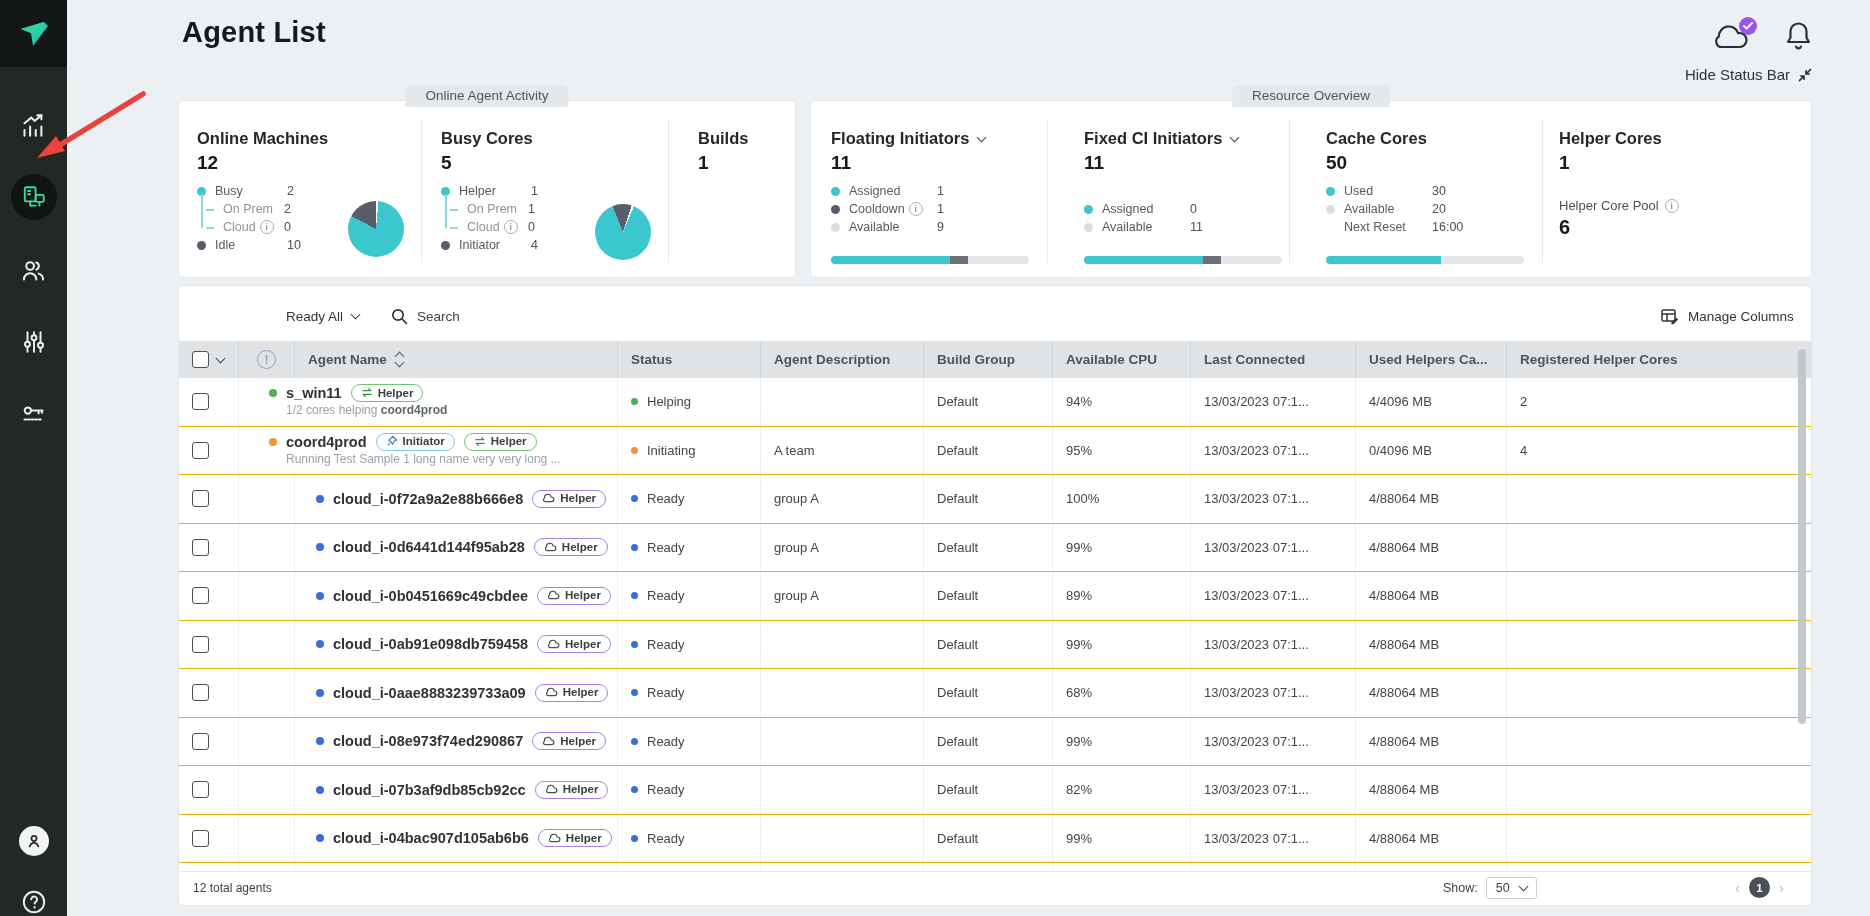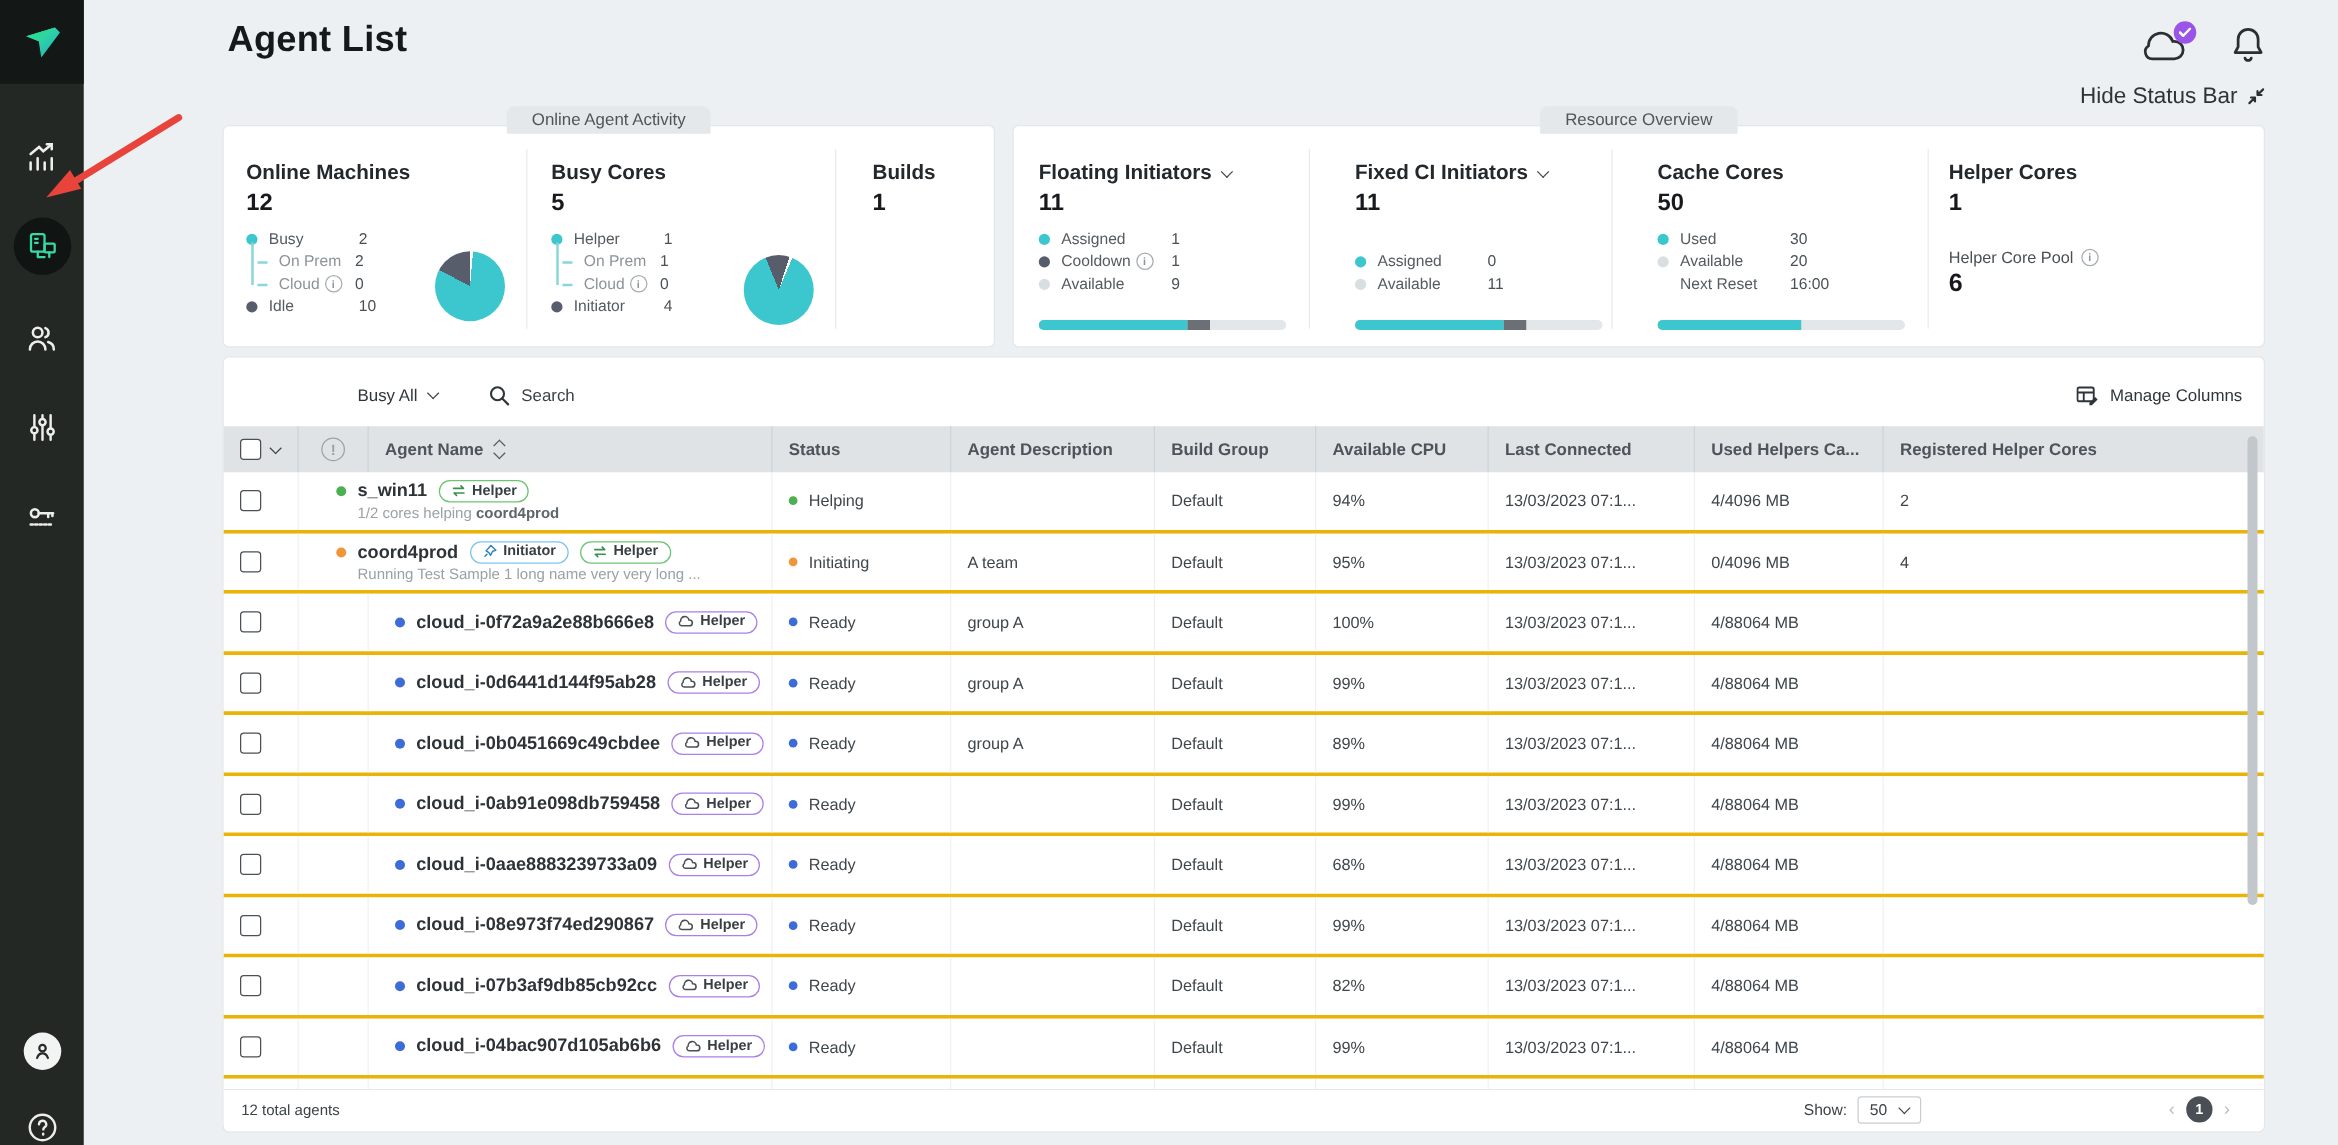--- a/index.html
+++ b/index.html
@@ -14,21 +14,21 @@
   .navbtn.active .circle{width:46px;height:46px;border-radius:50%;background:#101413;
               display:flex;align-items:center;justify-content:center;}
   .roundicon{width:30px;height:30px;border-radius:50%;background:#f2f4f4;display:flex;align-items:center;justify-content:center;}
   
   .page-title{position:absolute;left:182px;top:16px;font-size:29px;font-weight:700;letter-spacing:.2px;color:#15191d;}
   .top-icons{position:absolute;right:58px;top:20px;display:flex;gap:34px;align-items:center;}
   .cloudwrap{position:relative;}
   .cloudbadge{position:absolute;right:-6px;top:-5px;width:18px;height:18px;border-radius:50%;background:#9a55e8;
               display:flex;align-items:center;justify-content:center;}
   .hidebar{position:absolute;right:58px;top:66px;display:flex;align-items:center;gap:8px;
-           font-size:18px;color:#2e3338;cursor:pointer;}
+           font-size:15px;color:#2e3338;cursor:pointer;}
   
   .card{position:absolute;background:#fff;border:1px solid #e3e7ea;border-radius:5px;box-sizing:border-box;}
   .panel-tab{position:absolute;top:-16px;left:50%;transform:translateX(-50%);background:#e4e8ea;color:#4e555b;
              font-size:13.5px;padding:3px 20px 4px;border-radius:6px 6px 0 0;white-space:nowrap;}
   .vsep{position:absolute;top:18px;bottom:14px;width:1px;background:#e8ebee;}
   .statcol{position:absolute;top:28px;}
   .stat-title{font-size:16.5px;font-weight:700;color:#23282d;display:flex;align-items:center;gap:9px;}
   .stat-num{font-size:19px;font-weight:700;color:#17191c;margin-top:4px;}
   .legend{margin-top:8px;}
   .leg-row{display:flex;align-items:center;height:18px;font-size:12.5px;color:#4a5055;position:relative;}
@@ -61,21 +61,21 @@
   .c-name{width:323px;flex:0 0 auto;}
   .c-namewide{width:379px;flex:0 0 auto;}
   .c-status{width:143px;flex:0 0 auto;}
   .c-desc{width:163px;flex:0 0 auto;}
   .c-build{width:129px;flex:0 0 auto;}
   .c-cpu{width:138px;flex:0 0 auto;}
   .c-last{width:165px;flex:0 0 auto;}
   .c-used{width:151px;flex:0 0 auto;}
   .c-reg{flex:1 1 auto;}
   .tbody{position:absolute;left:0;right:0;top:92px;}
-  .trow{display:flex;height:48.5px;border-bottom:3px solid #eab308;background:#fff;box-sizing:border-box;}
+  .trow{display:flex;height:48.5px;border-bottom:1px solid #eab308;background:#fff;box-sizing:border-box;}
   .trow.partial{height:11px;border-bottom:none;overflow:hidden;}
   .cell{display:flex;align-items:center;padding-left:13px;box-sizing:border-box;font-size:13px;color:#3f464c;
         border-right:1px solid #eef1f3;white-space:nowrap;overflow:hidden;}
   .cell:last-child{border-right:none;}
   .cb{width:17px;height:17px;border:1.7px solid #4a5056;border-radius:3px;background:#fff;box-sizing:border-box;
       display:inline-block;cursor:pointer;flex:0 0 auto;}
   .namecell{display:block !important;padding:0 0 0 21px;}
   .namecell.hasSub{padding-left:30px;}
   .nwrap{display:flex;align-items:center;height:100%;}
   .hasSub .nwrap{height:auto;padding-top:6px;}
@@ -399,21 +399,21 @@
 
   <div class="toolbar-item" style="left:15px;margin-top:48px;">
     <span>
       <svg width="17" height="16" viewBox="0 0 17 16" fill="none" stroke="#2f3539" stroke-width="1.6" stroke-linejoin="round">
         <path d="M1.5 1.5h14L10 7.8v4.7l-3.5 2V7.8z"></path>
         </svg>
       </span>
     <span>Filters</span>
   </div>
   <div class="toolbar-item" style="left:107px;">
-    <span>Busy All</span>
+    <span>Ready All</span>
       <span class="chev"></span>
   </div>
   <div class="toolbar-item" style="left:212px;">
     <span>
       <svg width="17" height="17" viewBox="0 0 17 17" fill="none" stroke="#2f3539" stroke-width="1.7" stroke-linecap="round">
         <circle cx="7" cy="7" r="5.2"></circle>
           <path d="M11.2 11.2L15.5 15.5"></path>
         </svg>
       </span>
     <span style="color:#3c4247;">Search</span>

